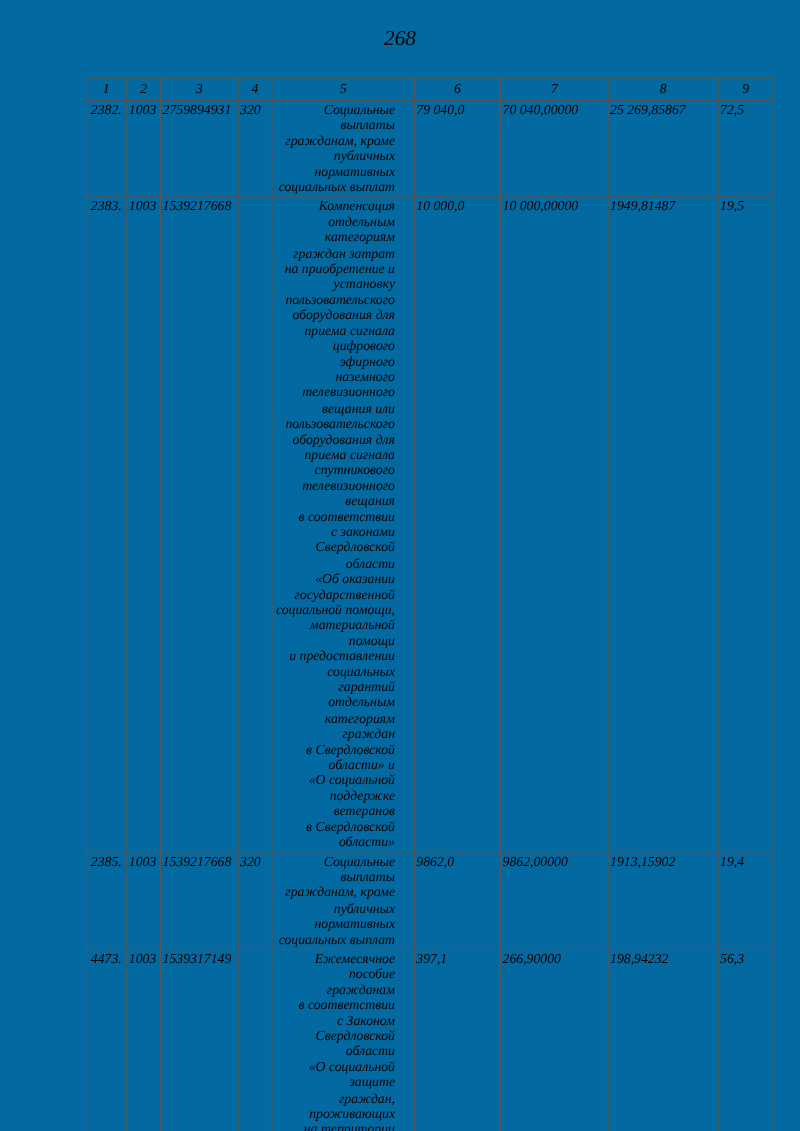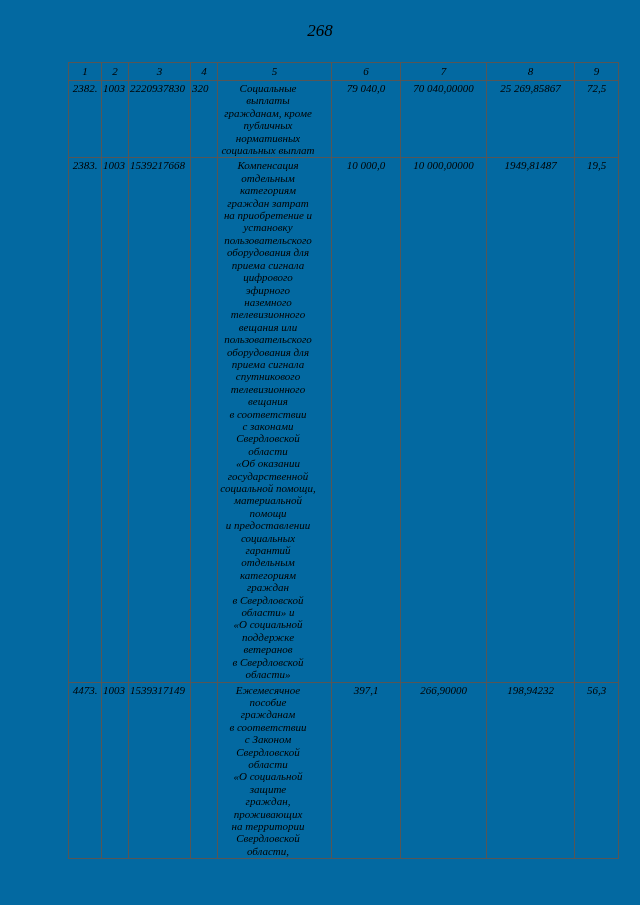--- a/index.html
+++ b/index.html
@@ -48,27 +48,27 @@
   }
   thead th {
     text-align: center;
     vertical-align: middle;
     height: 17px;
     padding: 0;
   }
   td.c-num { text-align: center; margin-left: 40px; }
   td.c-center { }
   td.c-desc {
-    text-align: center;
+    text-align: right;
     white-space: pre-line;
     padding-left: 2px;
     padding-right: 15px;
   }
   td.c-val {
-    text-align: center;
+    text-align: left;
     white-space: nowrap;
   }
 </style>
 </head>
 <body>
 
 <div class="page">
   <div class="page-number">268</div>
 
   <table class="budget-table">
@@ -93,21 +93,21 @@
           <th>6</th>
           <th>7</th>
           <th>8</th>
           <th>9</th>
         </tr>
     </thead>
     <tbody id="table-body">
         <tr>
           <td class="c-num">2382.</td>
           <td class="c-center">1003</td>
-          <td class="c-center">2220937830</td>
+          <td class="c-center">2759894931</td>
           <td class="c-center">320</td>
           <td class="c-desc">Социальные выплаты
 гражданам, кроме
 публичных
 нормативных
 социальных выплат</td>
           <td class="c-val">79 040,0</td>
           <td class="c-val">70 040,00000</td>
           <td class="c-val">25 269,85867</td>
           <td class="c-val">72,5</td>
@@ -151,20 +151,35 @@
 «О социальной
 поддержке ветеранов
 в Свердловской
 области»</td>
           <td class="c-val">10 000,0</td>
           <td class="c-val">10 000,00000</td>
           <td class="c-val">1949,81487</td>
           <td class="c-val">19,5</td>
         </tr>
         <tr>
+          <td class="c-num">2385.</td>
+          <td class="c-center">1003</td>
+          <td class="c-center">1539217668</td>
+          <td class="c-center">320</td>
+          <td class="c-desc">Социальные выплаты
+гражданам, кроме
+публичных
+нормативных
+социальных выплат</td>
+          <td class="c-val">9862,0</td>
+          <td class="c-val">9862,00000</td>
+          <td class="c-val">1913,15902</td>
+          <td class="c-val">19,4</td>
+        </tr>
+        <tr>
           <td class="c-num">4473.</td>
           <td class="c-center">1003</td>
           <td class="c-center">1539317149</td>
           <td class="c-center"></td>
           <td class="c-desc">Ежемесячное пособие
 гражданам
 в соответствии
 с Законом
 Свердловской области
 «О социальной защите

